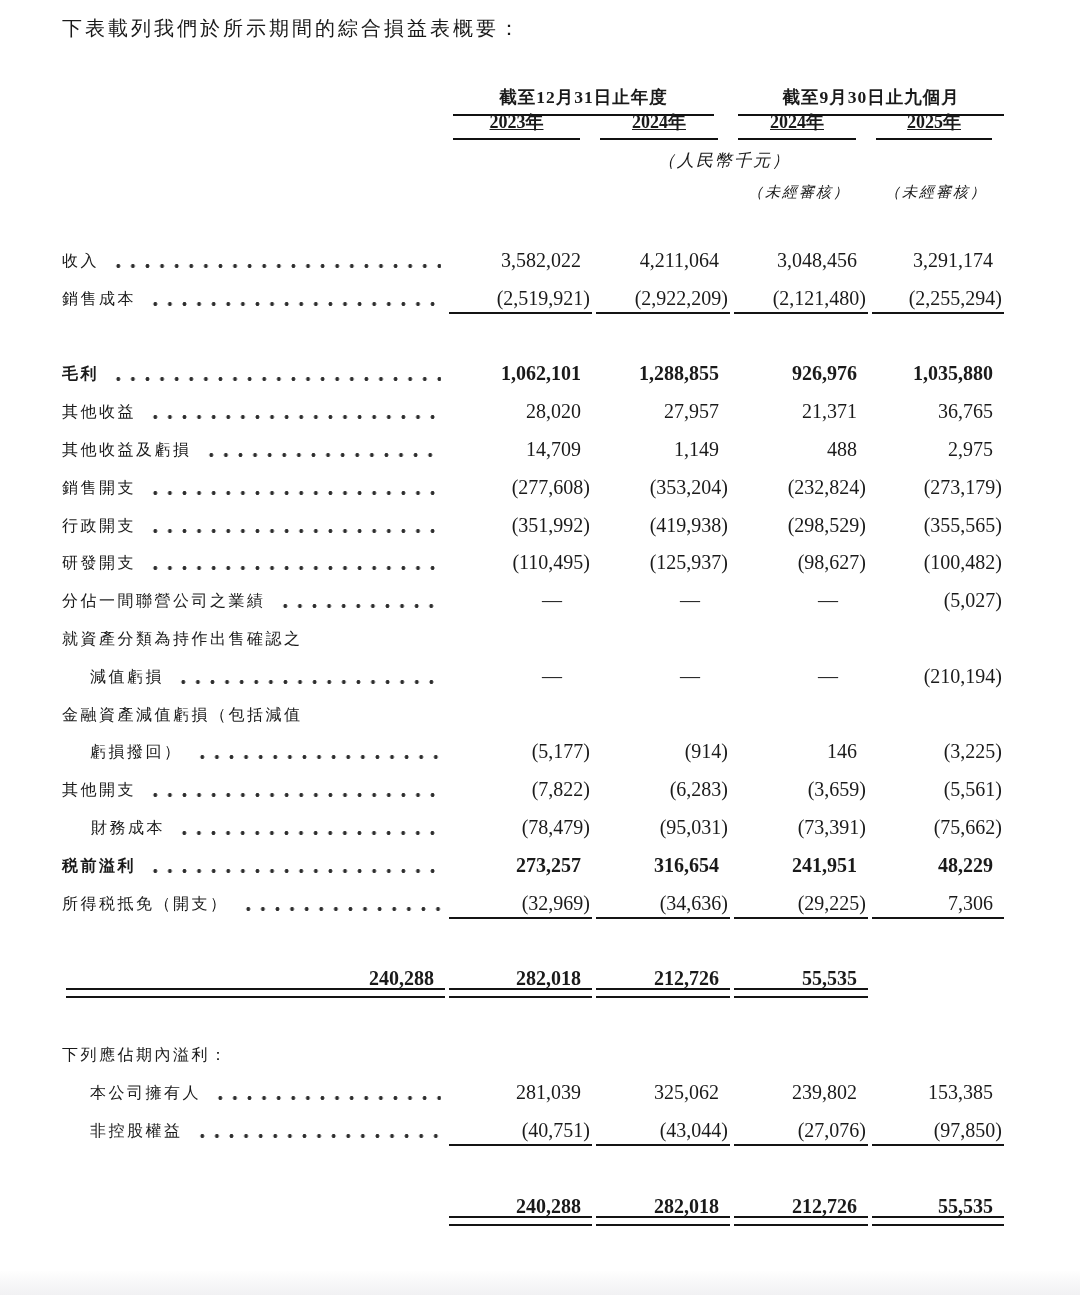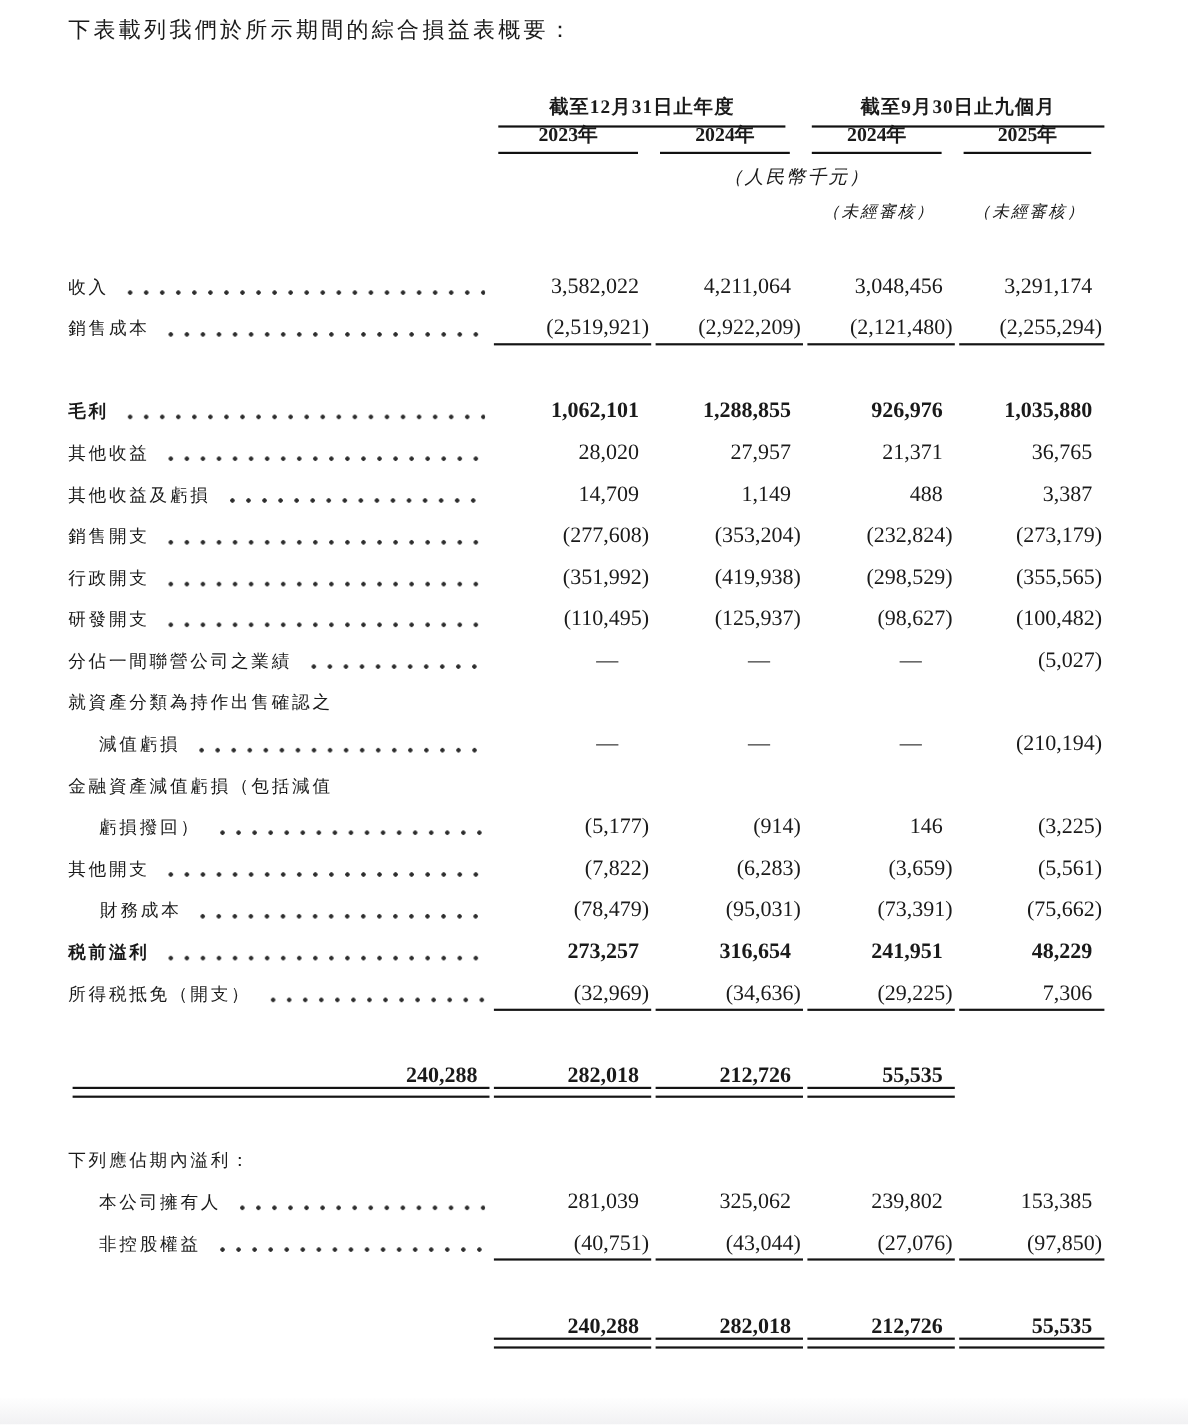--- a/index.html
+++ b/index.html
@@ -29,21 +29,21 @@
     font-weight: bold;
     font-size: 17.5px;
     letter-spacing: 1px;
     border-bottom: 2.5px solid #111;
     padding-bottom: 5px;
   }
   .group-1 { grid-column: 2 / span 2; margin-top: 27px; }
   .group-1 .group-inner { margin: 0 16px 0 8px; }
   .group-2 { grid-column: 4 / span 2; }
   .group-2 .group-inner { margin: 0 0 0 8px; }
-  .hdr-years { height: 38px; align-items: end; }
+  .hdr-years { height: 38px; align-items: end; text-decoration: underline; }
   .year-cell { }
   .year-inner {
     text-align: center;
     font-weight: bold;
     font-size: 18px;
     border-bottom: 2px solid #111;
     padding-bottom: 4px;
     margin: 0 12px 0 8px;
   }
   .unit-row { height: 32px; align-items: end; }
@@ -192,21 +192,21 @@
         <div class="num-cell v-plain">36,765</div>
       </div>
       <div class="grid-row row">
         <div class="label-cell">
           <div style="display: inline;">其他收益及虧損</div>
           <div class="leader"></div>
         </div>
         <div class="num-cell v-plain">14,709</div>
         <div class="num-cell v-plain">1,149</div>
         <div class="num-cell v-plain">488</div>
-        <div class="num-cell v-plain">3,387</div>
+        <div class="num-cell v-plain">2,975</div>
       </div>
       <div class="grid-row row">
         <div class="label-cell">
           <div style="display: inline;">銷售開支</div>
           <div class="leader"></div>
         </div>
         <div class="num-cell">(277,608)</div>
         <div class="num-cell">(353,204)</div>
         <div class="num-cell">(232,824)</div>
         <div class="num-cell">(273,179)</div>

